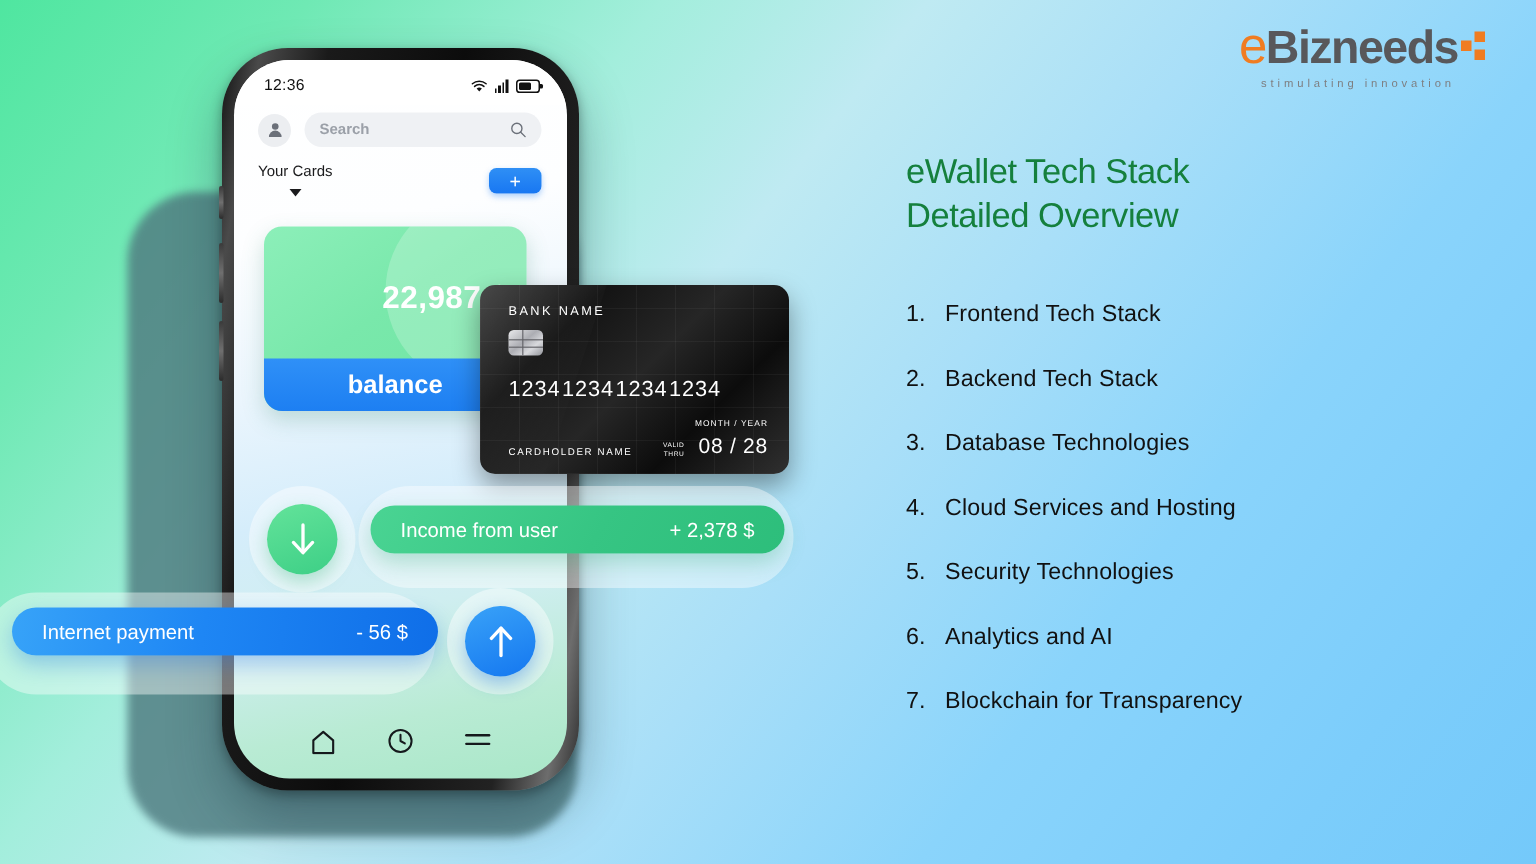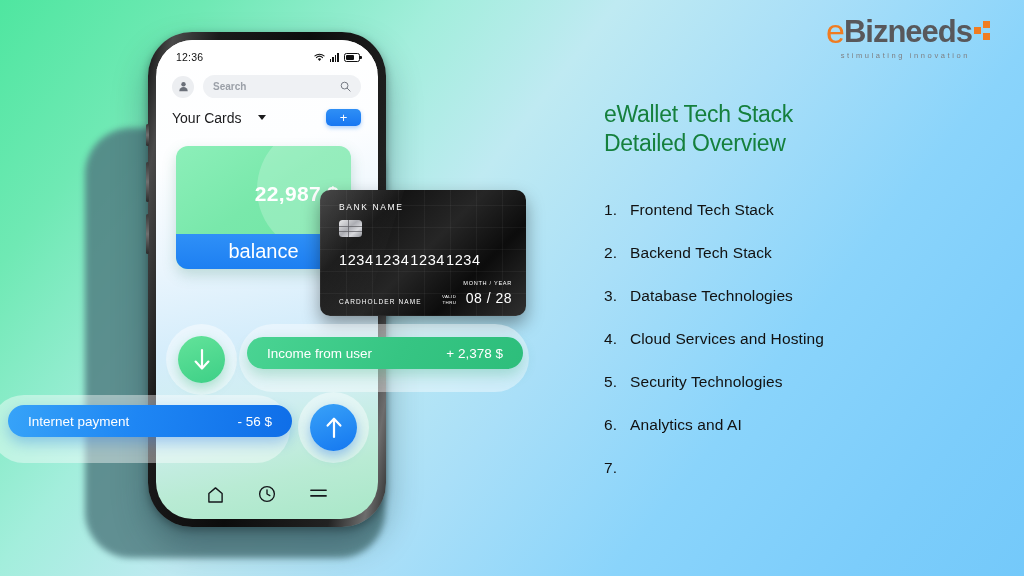--- a/index.html
+++ b/index.html
@@ -76,42 +76,42 @@
   
   .searchrow { display:flex; align-items:center; gap:9px; padding:5px 17px 0 16px; }
   .avatar { width:22px;height:22px;border-radius:50%; background:#eceef1;
             display:flex;align-items:center;justify-content:center; flex:none; }
   .searchbox { flex:1; height:23px; background:#eff1f4; border-radius:12px;
                display:flex; align-items:center; padding:0 10px; }
   .searchbox span { font-size:10px; color:#9ba0a8; flex:1;font-weight:bold; }
 
   
   .cardsrow { display:flex; align-items:center; padding:11px 17px 0 16px; }
-  .yc { font-size:14px; color:#1b1b1d; display:flex; align-items:center; gap:16px; }
+  .yc { font-size:10px; color:#1b1b1d; display:flex; align-items:center; gap:6px;flex-direction:column; }
   .caret { width:0;height:0;border-left:4px solid transparent;border-right:4px solid transparent;border-top:5px solid #1b1b1d; }
   .plusbtn { margin-left:auto; width:35px;height:17px;border-radius:5px;
              background:linear-gradient(180deg,#2f8ff5,#1877f2);
              display:flex;align-items:center;justify-content:center; color:#fff; font-size:13px; line-height:1;
              box-shadow:0 2px 4px rgba(24,119,242,.35); }
 
   
   .cardzone { position:relative; height:140px; margin-top:12px; }
   .greencard {
     position:absolute; left:20px; top:8px; width:175px; height:123px; border-radius:12px;
     background:linear-gradient(145deg,#8cefb9 0%,#79e8ab 45%,#6fe5a3 100%);
     overflow:hidden; box-shadow:0 6px 14px rgba(60,140,110,.25);
   }
   .greencard .glow { position:absolute; right:-36px; top:-22px; width:130px;height:130px;border-radius:50%;
                      background:rgba(255,255,255,.22); }
   .gc-amt { position:absolute; top:36px; left:0; right:12px; text-align:right;
             font-size:21px; font-weight:bold; color:#fff; letter-spacing:.3px; }
   .gc-bal { position:absolute; left:0; right:0; bottom:0; height:35px;
             background:linear-gradient(180deg,#2f90f7,#1d7ff2);
             display:flex; align-items:center; justify-content:center;
-            color:#fff; font-size:20px; }
+            color:#fff; font-size:17px;font-weight:bold; }
 
   .blackcard {
     position:absolute; left:162px; top:-3px; width:206px; height:126px; border-radius:10px;
     background:
       repeating-linear-gradient(90deg, rgba(255,255,255,.045) 0 1px, transparent 1px 26px),
       repeating-linear-gradient(0deg, rgba(255,255,255,.045) 0 1px, transparent 1px 22px),
       linear-gradient(135deg,#3a3a3a 0%,#141414 26%,#262626 50%,#0c0c0c 72%,#303030 100%);
     box-shadow:0 8px 18px rgba(0,0,0,.38);
     color:#fff; overflow:hidden;
   }
@@ -198,20 +198,21 @@
     <div class="list-item">
       <span class="li-num">5.</span>
       <span class="li-txt">Security Technologies</span>
     </div>
     <div class="list-item">
       <span class="li-num">6.</span>
       <span class="li-txt">Analytics and AI</span>
     </div>
     <div class="list-item">
       <span class="li-num">7.</span>
+      <span class="li-txt">Blockchain for Transparency</span>
     </div>
   </div>
 </div>
 
 <div class="phone-shadow"></div>
 
 <div class="phone">
   <div class="phone-btn pb1"></div>
   <div class="phone-btn pb2"></div>
   <div class="phone-btn pb3"></div>

